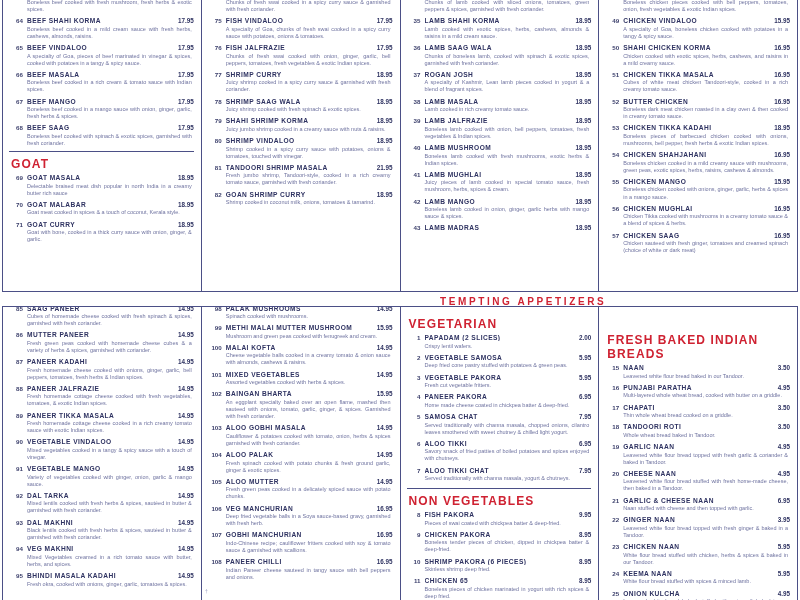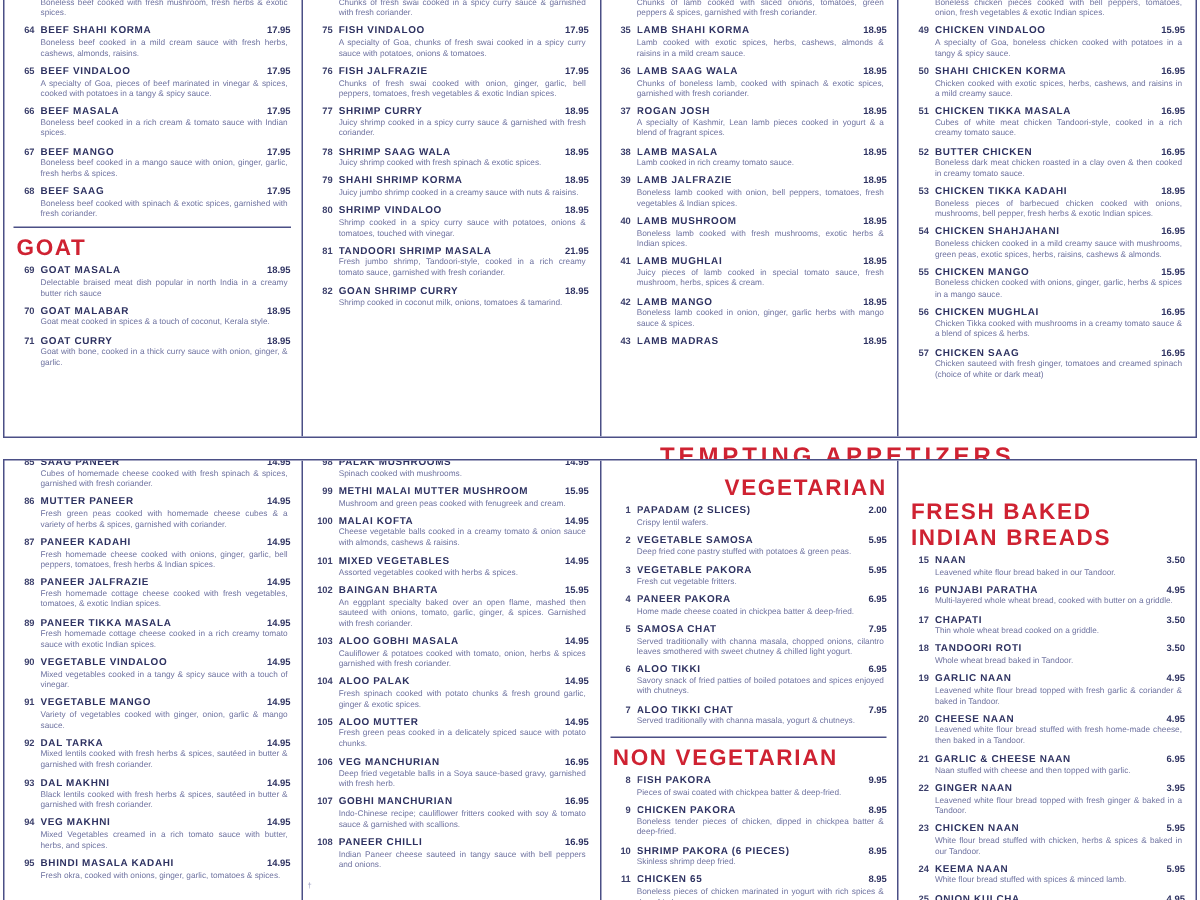--- a/index.html
+++ b/index.html
@@ -45,31 +45,31 @@
     overflow: hidden;
   }
   .col + .col {
     border-left: 1.2px solid #4b4f86;
   }
 
   
   .section-head {
     color: #cf2232;
     font-weight: bold;
-    font-size: 15px;
+    font-size: 12px;
     letter-spacing: 1.1px;
     margin: 5px 0 3px 2px;
   }
 
   .banner {
     position: absolute;
     color: #cf2232;
     font-weight: bold;
     letter-spacing: 2.6px;
-    font-size: 16px;
+    font-size: 10px;
     white-space: nowrap;
   }
 
   
   .item {
     margin-bottom: 4.2px;
   }
   .item-line {
     display: flex;
     align-items: baseline;
@@ -630,21 +630,21 @@
               <span class="num">108</span>
               <span class="name">PANEER CHILLI</span>
               <span class="price">16.95</span>
             </div>
             <div class="desc">Indian Paneer cheese sauteed in tangy sauce with bell peppers and onions.</div>
           </div>
         </div>
       </div>
 
       <div class="col">
-        <div class="section-head" style="margin-top:8px;text-align:right;">VEGETARIAN</div>
+        <div class="section-head" style="margin-top:8px;">VEGETARIAN</div>
         <div>
           <div class="item">
             <div class="item-line">
               <span class="num">1</span>
               <span class="name">PAPADAM (2 SLICES)</span>
               <span class="price">2.00</span>
             </div>
             <div class="desc">Crispy lentil wafers.</div>
           </div>
           <div class="item">
@@ -692,21 +692,21 @@
               <span class="num">7</span>
               <span class="name">ALOO TIKKI CHAT</span>
               <span class="price">7.95</span>
             </div>
             <div class="desc">Served traditionally with channa masala, yogurt &amp; chutneys.</div>
           </div>
         </div>
 
         <div class="divider" style="margin-top:6px;"></div>
 
-        <div class="section-head">NON VEGETARIAN</div>
+        <div class="section-head">NON VEGETABLES</div>
         <div>
           <div class="item">
             <div class="item-line">
               <span class="num">8</span>
               <span class="name">FISH PAKORA</span>
               <span class="price">9.95</span>
             </div>
             <div class="desc">Pieces of swai coated with chickpea batter &amp; deep-fried.</div>
           </div>
           <div class="item">

